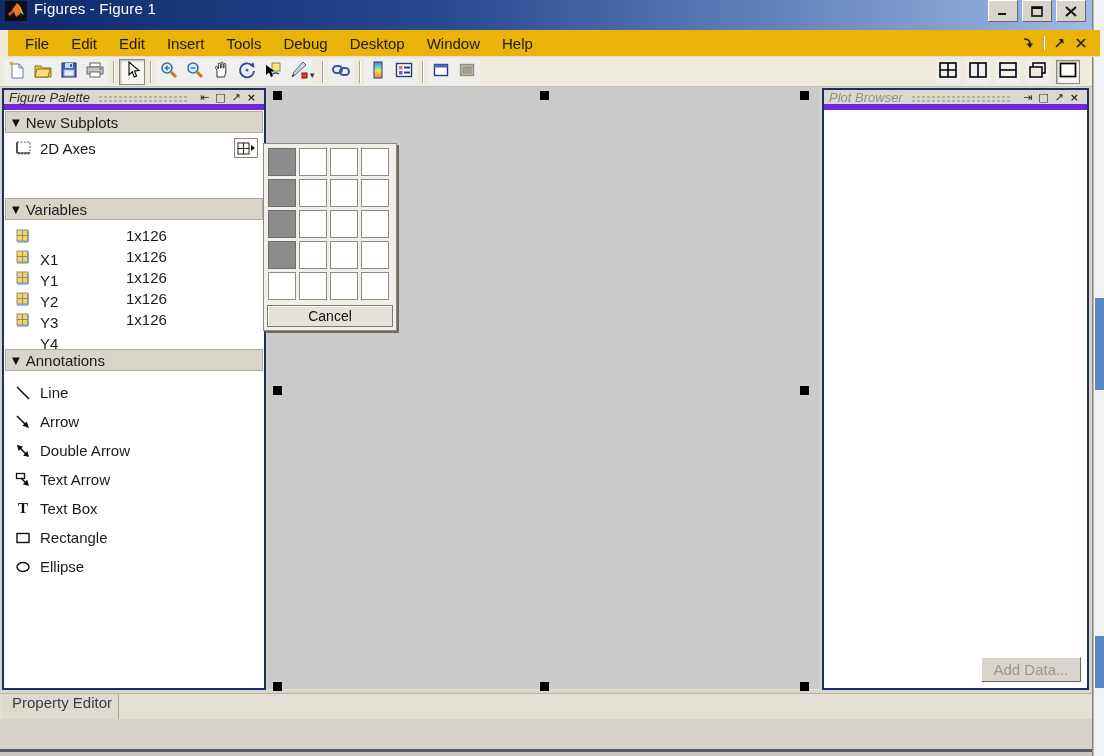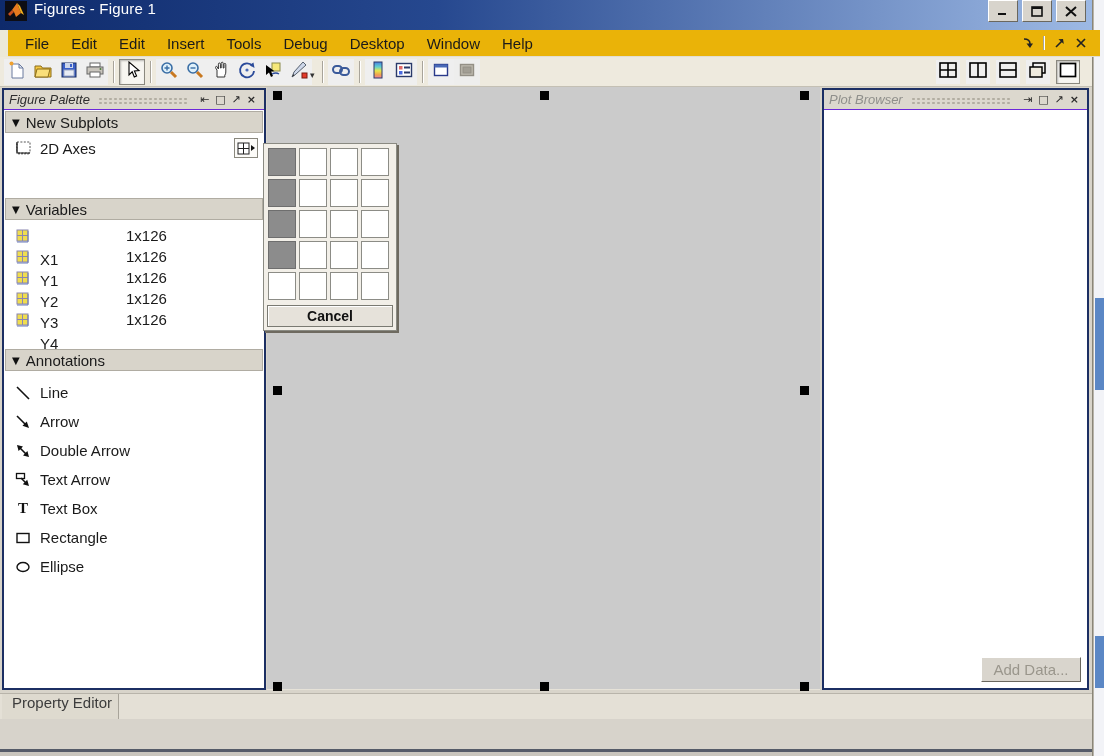--- a/index.html
+++ b/index.html
@@ -49,21 +49,21 @@
   
   .workspace { position:absolute; left:0; top:87px; width:100%; height:606px; background:#d8d4ca; }
   .canvas { position:absolute; left:267px; top:0; width:553px; height:603px; background:#cbcbcb; border-bottom:1px solid #e6e2d8; }
   .handle { position:absolute; width:9px; height:9px; background:#000; }
 
   
   .panel { position:absolute; top:1px; height:602px; background:#ffffff; border:2px solid #1c2f63; box-shadow:inset 0 0 0 1px #f0efe9; }
   .panel.figure-palette { left:2px; width:264px; }
   .panel.plot-browser { left:822px; width:267px; }
   .panel-header { height:20px; background:#dcd8ce; display:flex; align-items:center; padding:0 5px;
-    border-bottom:1px solid #6d28d9; font-size:13px;justify-content:center; }
+    border-bottom:6px solid #6d28d9; font-size:13px;justify-content:center; }
   .panel-title { font-style:italic; color:#2e2e2e; white-space:nowrap; }
   .panel.plot-browser .panel-title { color:#8f8f8b; }
   .dots { flex:1; height:7px; margin:2px 8px 0 8px;
     background-image:radial-gradient(circle,#b2ae a2 1px, transparent 1.2px);
     background-image:radial-gradient(circle,#b2aea2 1.1px,transparent 1.2px);
     background-size:5px 4px; }
   .hicon { font-family:"DejaVu Sans",sans-serif; font-size:11px; color:#2a2a2a; padding:0 3px; line-height:1; }
   .panel-body { position:relative; height:calc(100% - 20px); background:#fff; overflow:hidden; }
 
   .section-header { margin:1px 1px 0 1px; height:22px; background:#d8d4ca; border:1px solid #b0aca2;
@@ -82,21 +82,21 @@
   .spacer-a { height:34px; } .spacer-b { height:18px; } .spacer-c { height:7px; }
   .icon16 { display:inline-flex; width:18px; height:16px; align-items:center; justify-content:center; }
 
   
   .grid-popup { position:absolute; left:263px; top:56px; width:134px; background:#f2efe8;
     border:1px solid #8a8a82; box-shadow:2px 2px 0 #6e6a60; z-index:50; }
   .grid-cells { display:grid; grid-template-columns:repeat(4,28px); grid-auto-rows:28px; gap:3px; padding:4px; }
   .gcell { background:#ffffff; border:1px solid #8c8c86; }
   .gcell.sel { background:#8c8c8c; border-color:#6e6e6e; }
   .cancel-btn { display:block; margin:1px 3px 3px 3px; width:calc(100% - 6px); height:22px; background:#e6e2da;
-    border:1px solid #7a7a72; box-shadow:inset 1px 1px 0 #fff; font-family:"Liberation Sans",sans-serif; font-size:14px; color:#111;font-weight:bold; }
+    border:1px solid #7a7a72; box-shadow:inset 1px 1px 0 #fff; font-family:"Liberation Sans",sans-serif; font-size:14px; color:#111; }
 
   
   .add-data-btn { position:absolute; right:6px; bottom:6px; width:100px; height:25px; background:#d9d5cd;
     border:1px solid; border-color:#ffffff #6a675e #6a675e #ffffff; color:#9a968c; font-family:"Liberation Sans",sans-serif; font-size:15px; }
 
   
   .pe-row { position:absolute; left:0; top:693px; width:100%; height:26px; background:#e4e0d6; border-top:1px solid #b8b4aa; }
   .pe-tab { position:absolute; left:2px; top:0; width:117px; height:26px; background:#dedacf;
     border-right:1px solid #a8a49a; border-bottom:1px solid #cfccc2; display:flex; padding-left:10px; color:#3c3c3c; }
   .bottom-strip { position:absolute; left:0; top:719px; width:100%; height:37px; background:#d7d3cb; }

